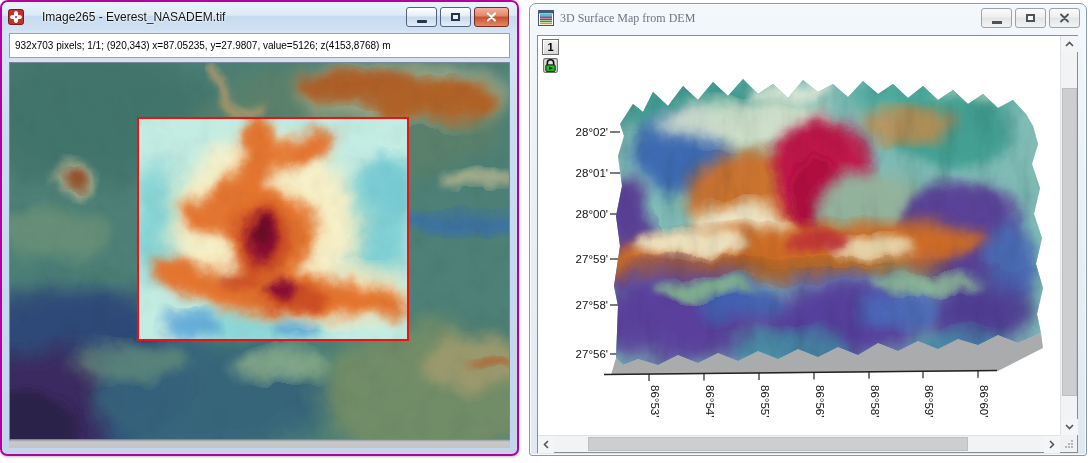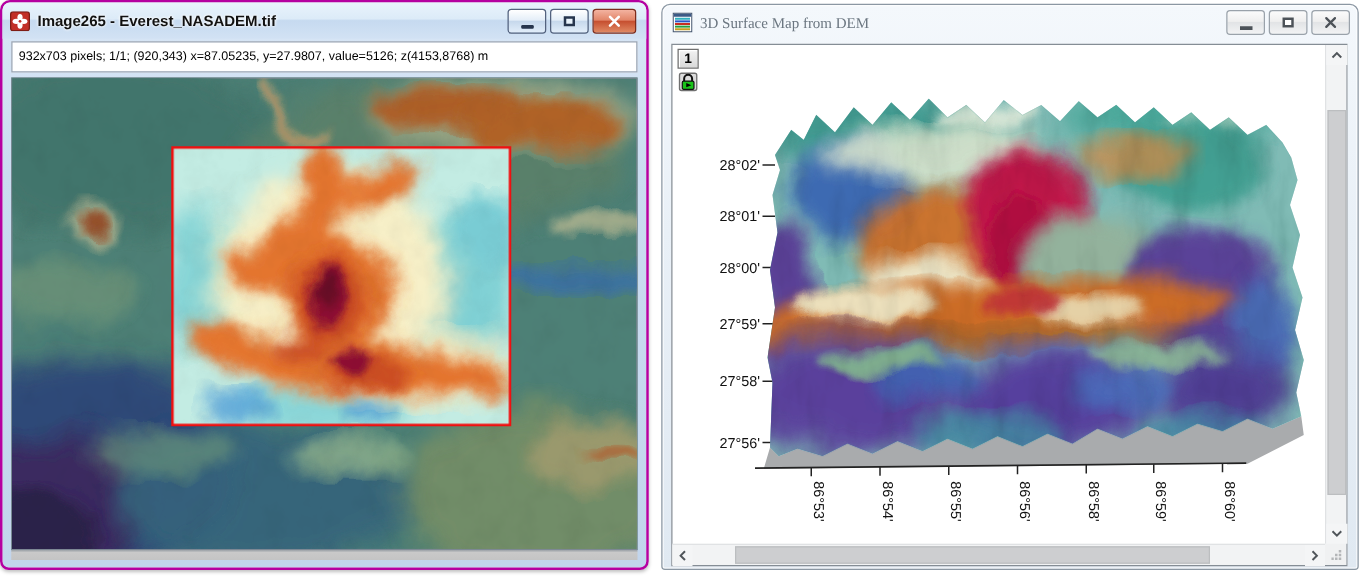--- a/index.html
+++ b/index.html
@@ -6,22 +6,22 @@
   .stage{position:relative;width:1088px;height:463px;background:#ffffff;overflow:hidden;
          font-family:"Liberation Sans",sans-serif;}
   
   .ij-window{position:absolute;left:0;top:0;width:519px;height:456px;box-sizing:border-box;
     border:2px solid #b500a0;border-radius:8px 8px 7px 7px;
     background:linear-gradient(180deg,#d9e7f6 0%,#cbdcf0 30%,#c2d5ec 100%);
     box-shadow:0 1px 3px rgba(0,0,0,.25);}
   .ij-titlebar{position:relative;height:29px;display:flex;align-items:center;padding:0 6px;
     background:linear-gradient(180deg,#e9f3fc 0%,#dcebf8 45%,#c6daf0 50%,#d2e2f4 100%);
     border-radius:6px 6px 0 0;}
-  .ij-title{font-size:12px;color:#111;margin-left:6px;white-space:nowrap;
-    text-shadow:0 0 3px #fff,0 0 2px #fff;font-weight:bold;}
+  .ij-title{font-size:12px;color:#111;margin-left:18px;white-space:nowrap;
+    text-shadow:0 0 3px #fff,0 0 2px #fff;}
   .win-btns{position:absolute;right:8px;top:5px;display:flex;gap:3px;}
   .awin-btn{width:31px;height:20px;box-sizing:border-box;border:1px solid #53627e;border-radius:3px;
     background:linear-gradient(180deg,#ffffff 0%,#e4eef8 45%,#c6d8ec 50%,#e2eefa 100%);
     display:flex;align-items:center;justify-content:center;}
   .awin-btn.close{width:35px;border-color:#7c2c1c;
     background:linear-gradient(180deg,#f3b3a0 0%,#e28569 45%,#c64f30 50%,#e08a64 100%);}
   .g-min{width:10px;height:3px;background:#26354d;margin-top:8px;border-radius:1px;}
   .g-restore{width:9px;height:8px;box-sizing:border-box;border:2px solid #26354d;background:#e8f2fb;}
   .ij-statusrow{padding:2px 7px 3px 7px;}
   .ij-status{height:25px;box-sizing:border-box;border:1px solid #96a2b2;background:#ffffff;

